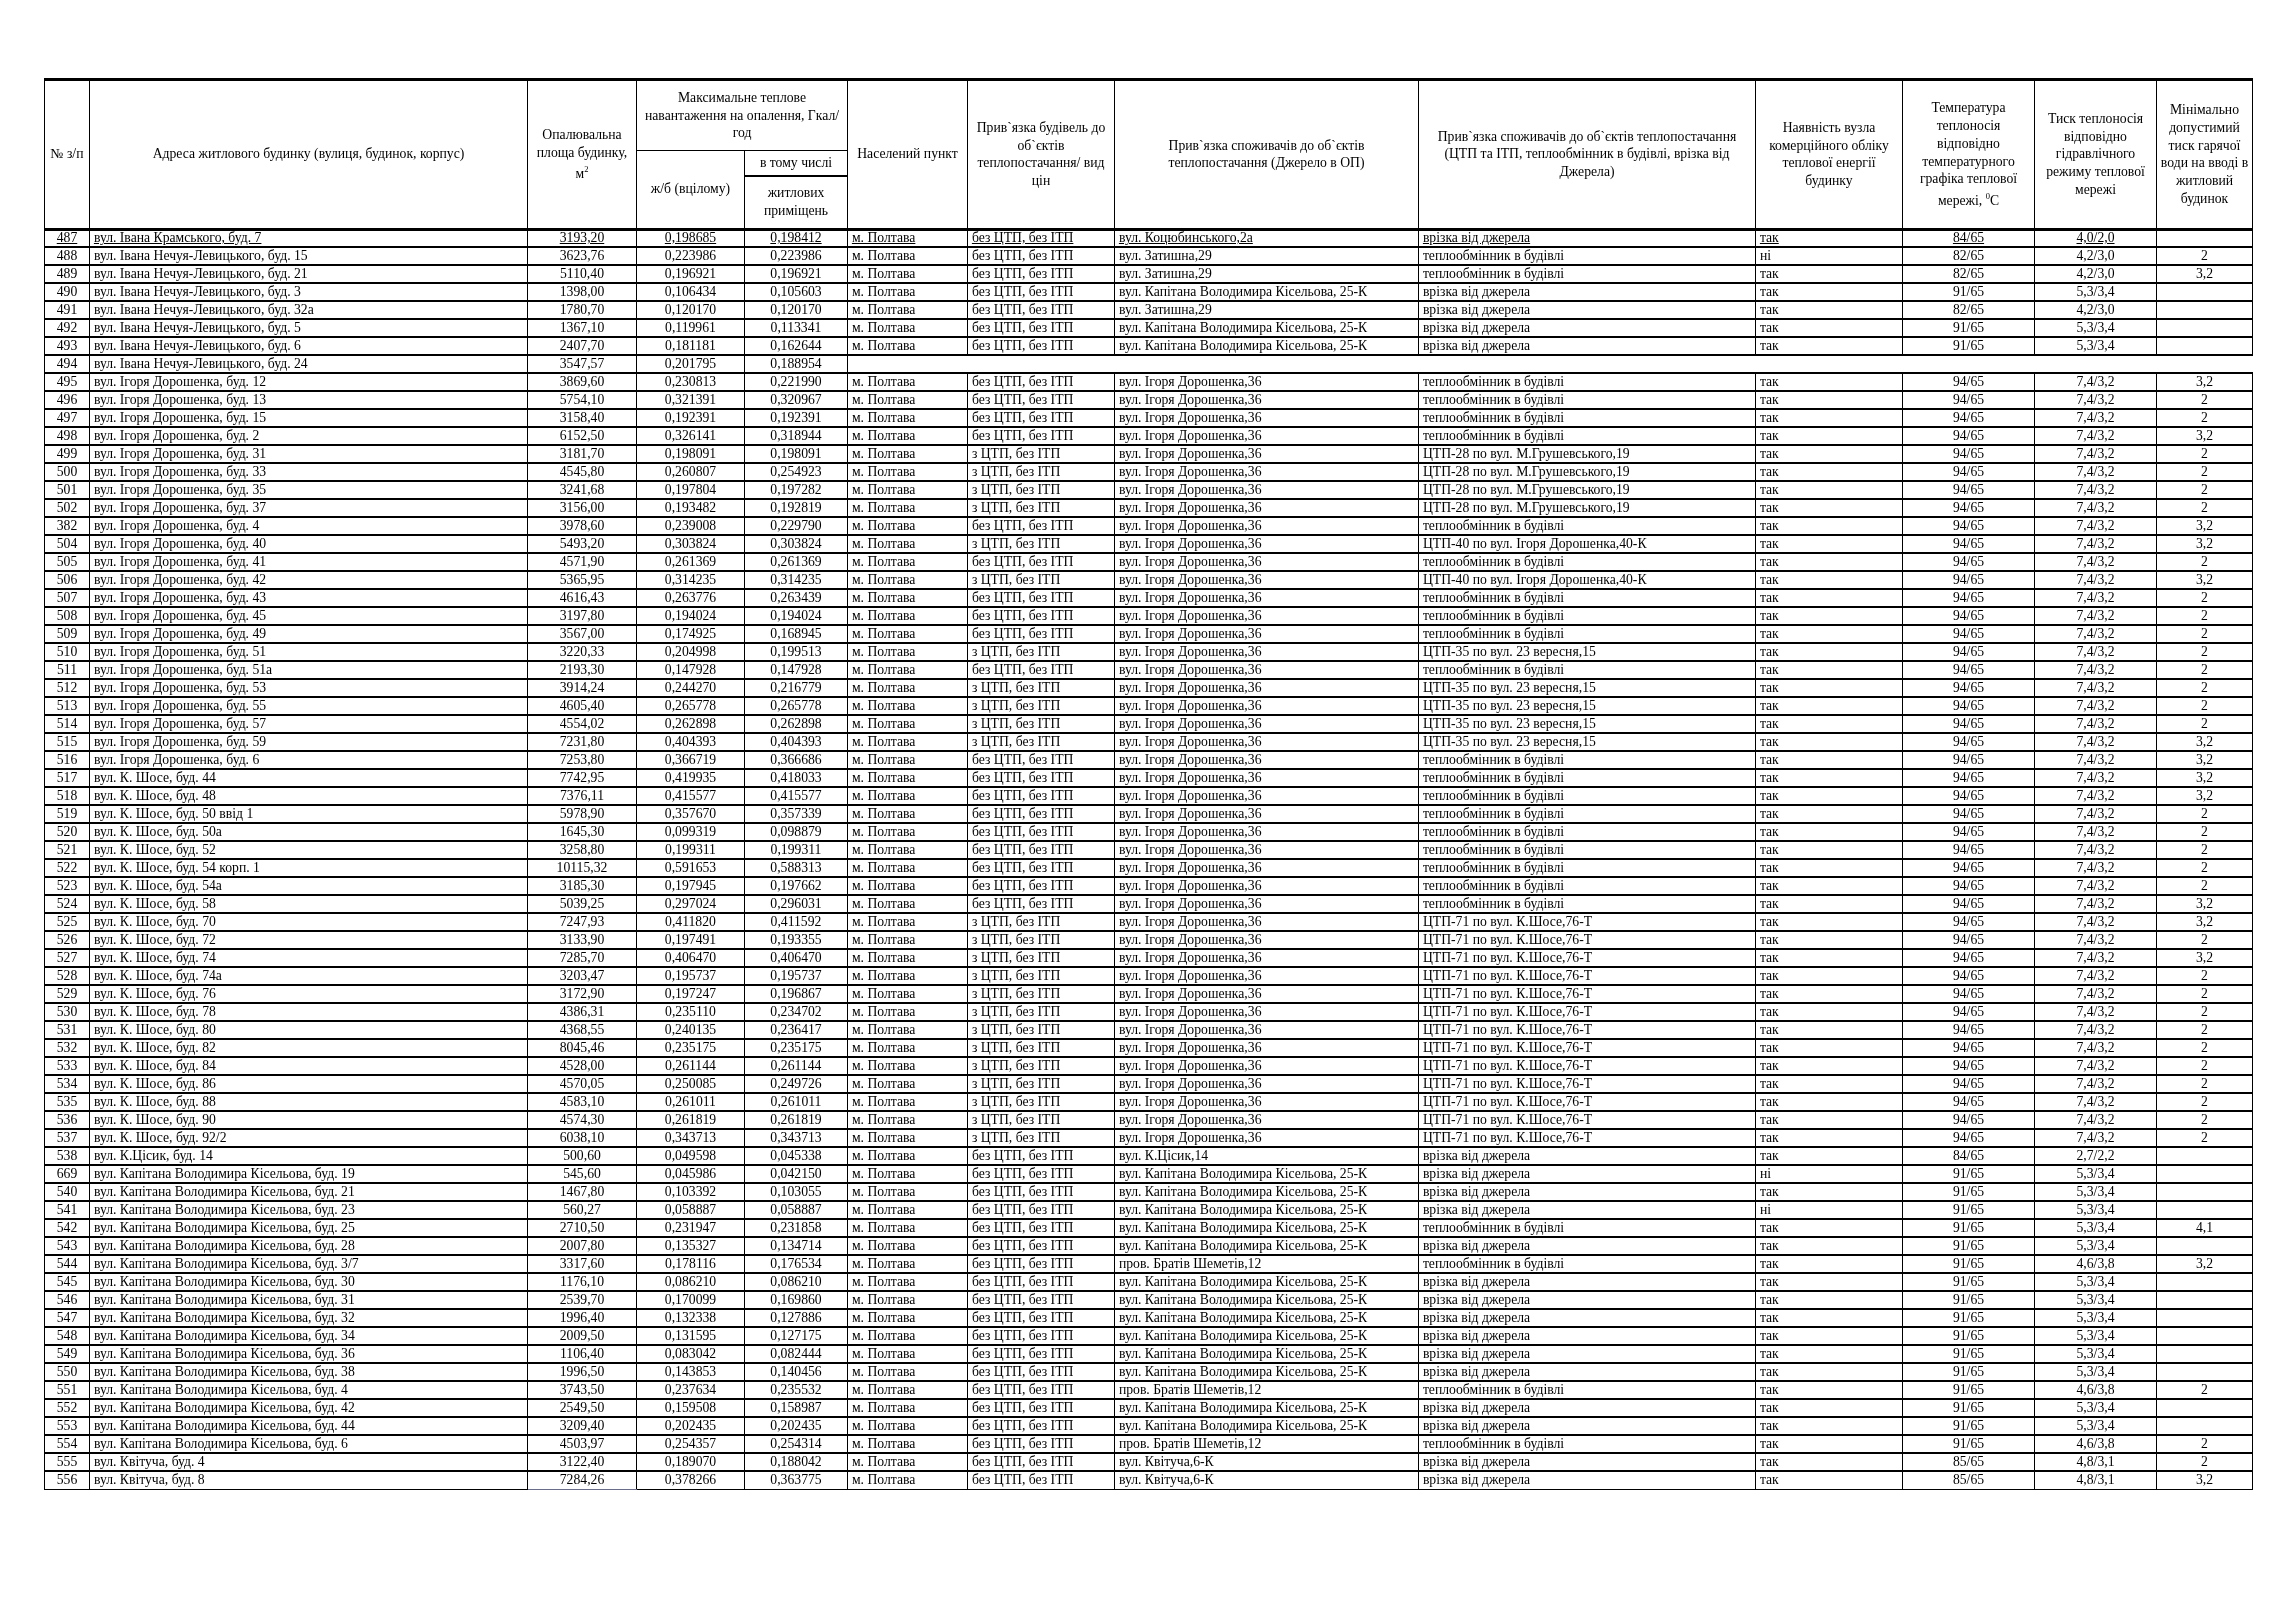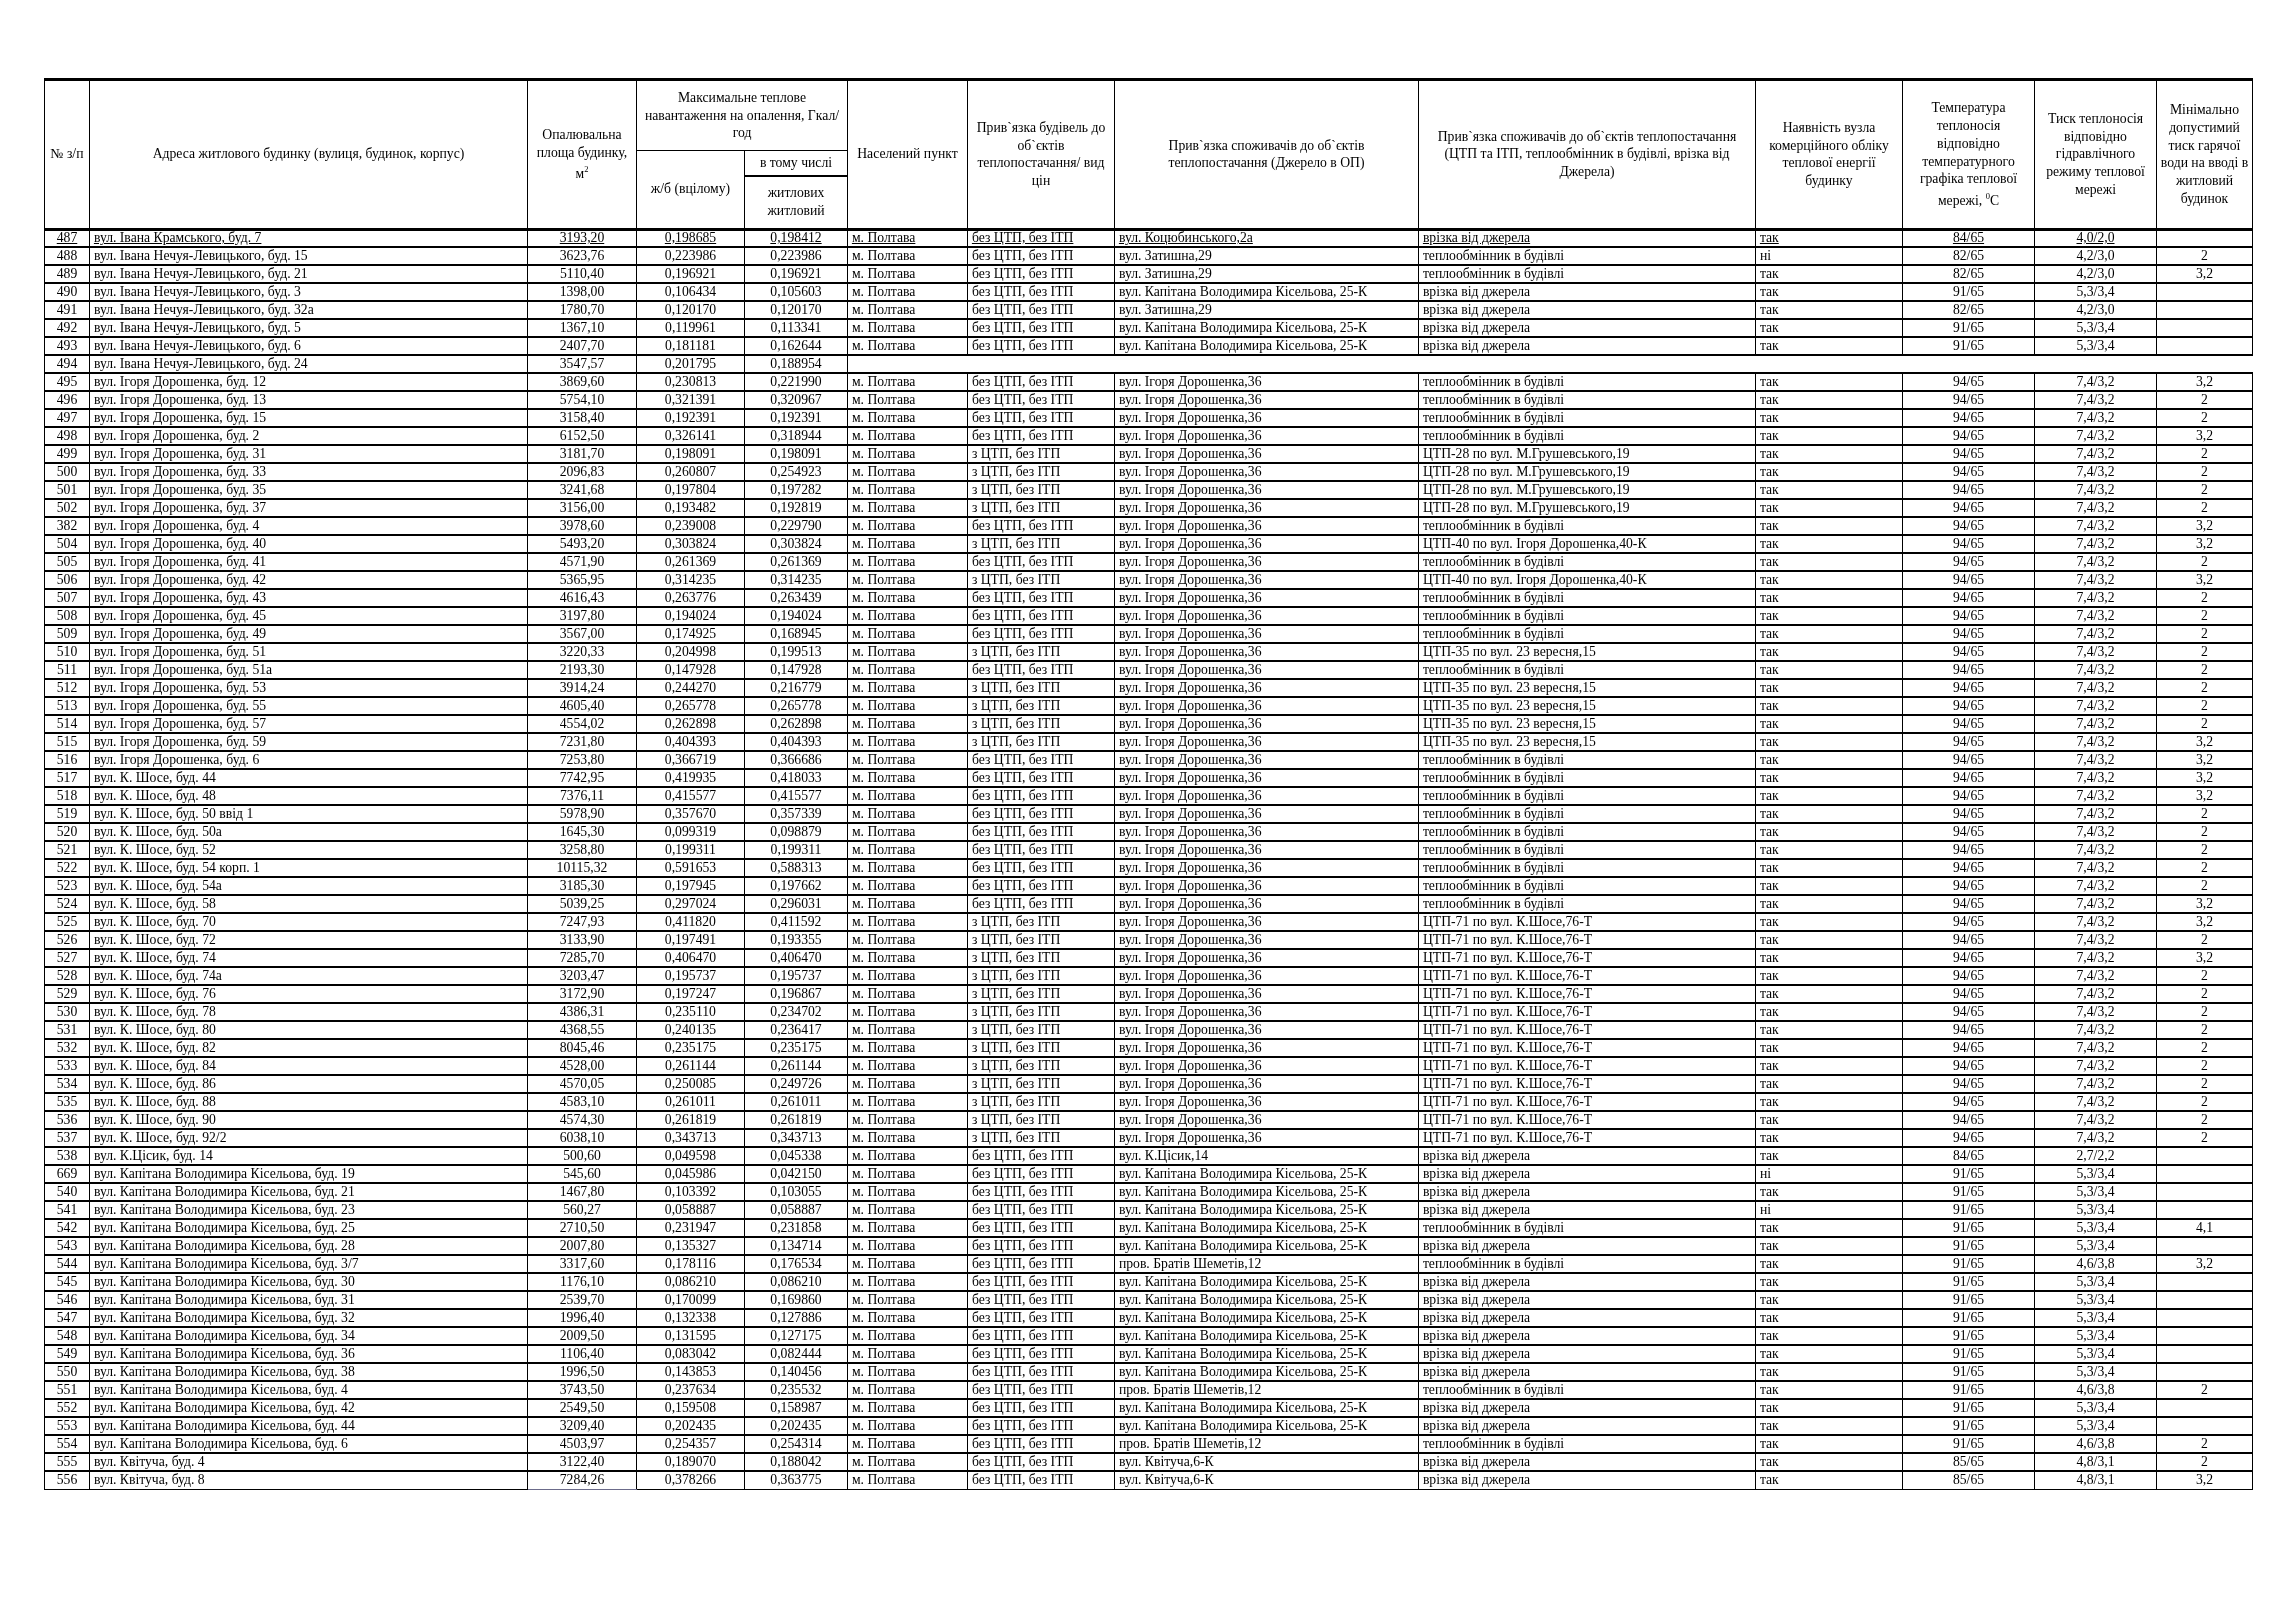--- a/index.html
+++ b/index.html
@@ -56,21 +56,21 @@
         <th rowspan="3">Наявність вузла комерційного обліку теплової енергії будинку</th>
         <th rowspan="3"><span>Температура теплоносія відповідно температурного графіка теплової мережі, </span><sup>0</sup><span>С</span></th>
         <th rowspan="3">Тиск теплоносія відповідно гідравлічного режиму теплової мережі</th>
         <th rowspan="3">Мінімально допустимий тиск гарячої води на вводі в житловий будинок</th>
       </tr>
       <tr class="h2">
         <th rowspan="2">ж/б (вцілому)</th>
         <th style="border-bottom:2.6px solid #000">в тому числі</th>
       </tr>
       <tr class="h3">
-        <th>житлових житловий</th>
+        <th>житлових приміщень</th>
       </tr>
     </thead>
     <tbody id="rows">
         <tr>
           <td class="c">487</td>
           <td class="l">вул. Івана Крамського, буд. 7</td>
           <td class="area">3193,20</td>
           <td class="num">0,198685</td>
           <td class="num">0,198412</td>
           <td class="l">м. Полтава</td>
@@ -258,21 +258,21 @@
           <td class="l">вул. Ігоря Дорошенка,36</td>
           <td class="l">ЦТП-28 по вул. М.Грушевського,19</td>
           <td class="l">так</td>
           <td class="c">94/65</td>
           <td class="c">7,4/3,2</td>
           <td class="c">2</td>
         </tr>
         <tr>
           <td class="c">500</td>
           <td class="l">вул. Ігоря Дорошенка, буд. 33</td>
-          <td class="area">2096,83</td>
+          <td class="area">4545,80</td>
           <td class="num">0,260807</td>
           <td class="num">0,254923</td>
           <td class="l">м. Полтава</td>
           <td class="l">з ЦТП, без ІТП</td>
           <td class="l">вул. Ігоря Дорошенка,36</td>
           <td class="l">ЦТП-28 по вул. М.Грушевського,19</td>
           <td class="l">так</td>
           <td class="c">94/65</td>
           <td class="c">7,4/3,2</td>
           <td class="c">2</td>

